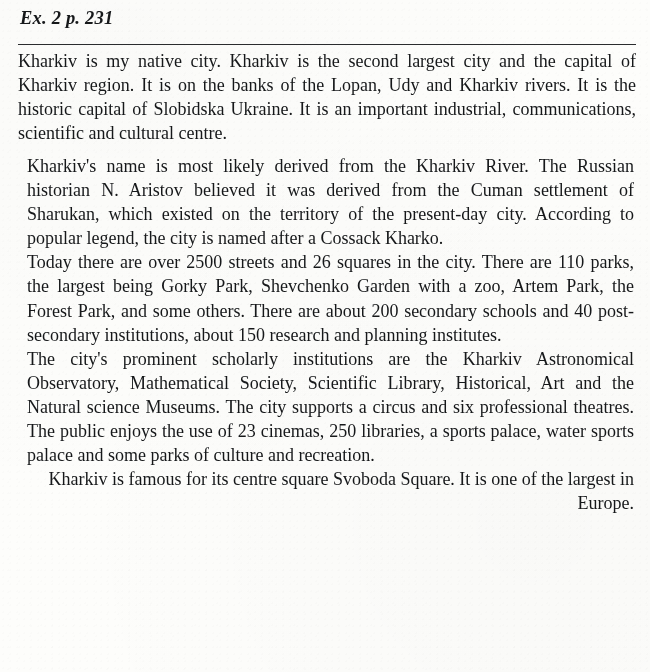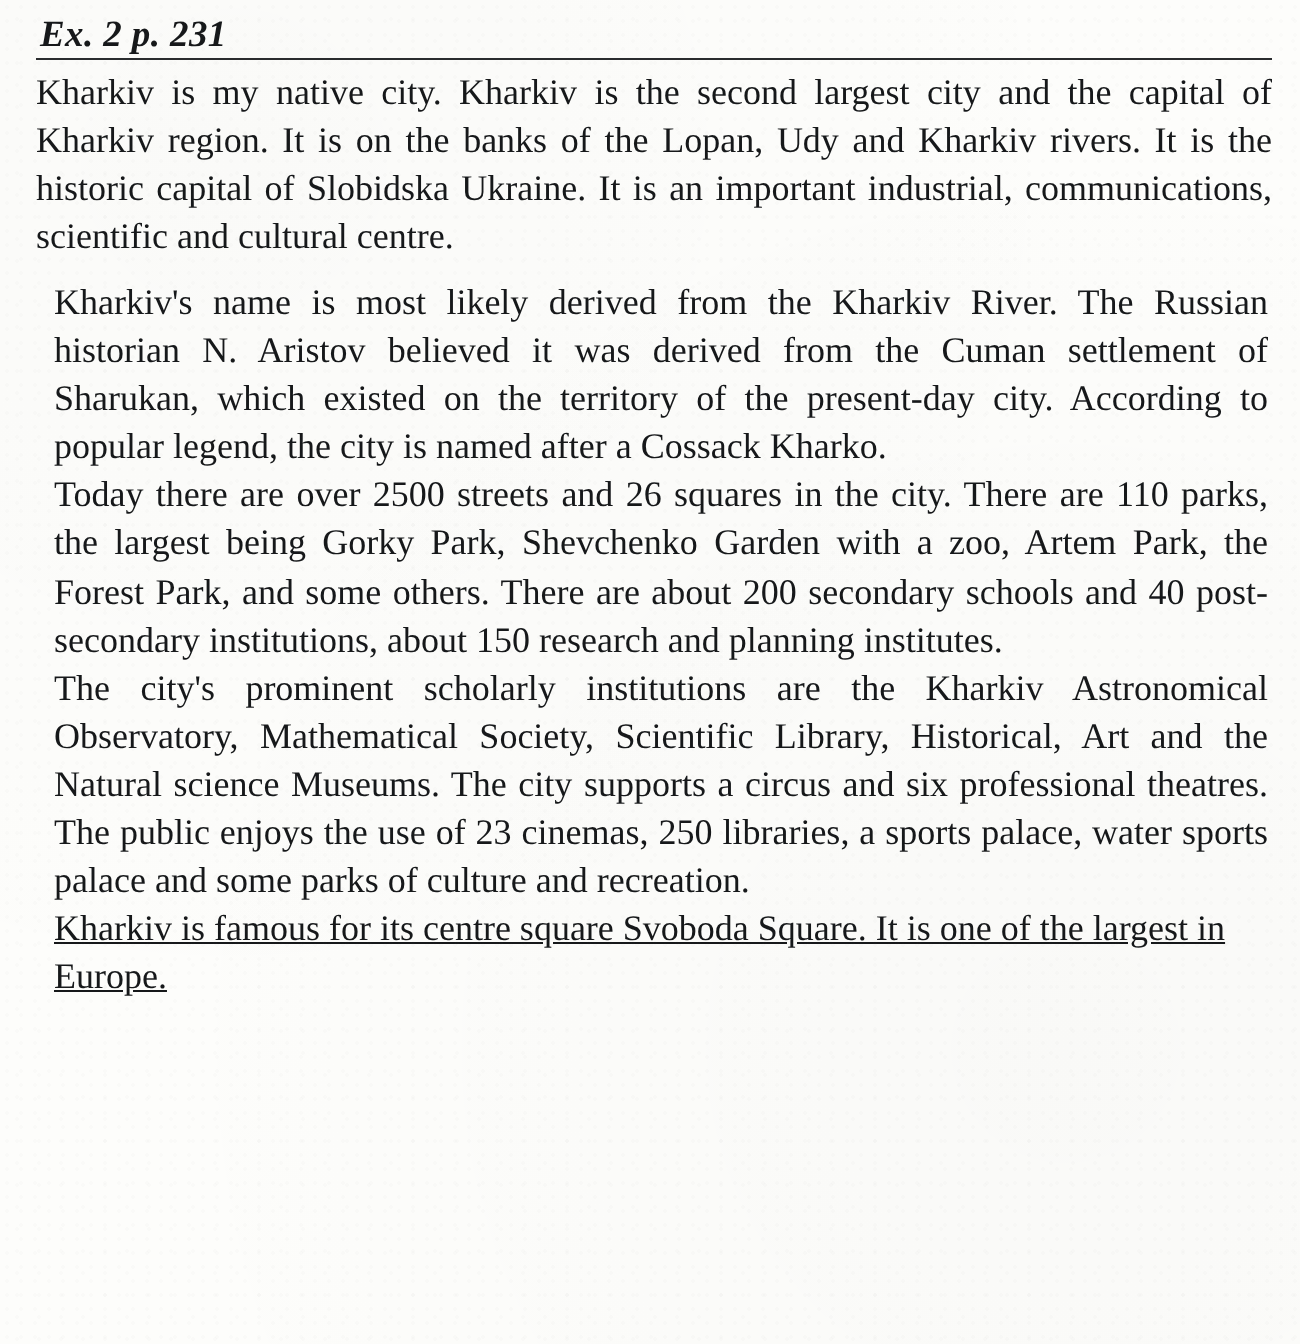--- a/index.html
+++ b/index.html
@@ -23,21 +23,21 @@
     background:
       radial-gradient(circle at 18% 12%, rgba(0,0,0,0.012), rgba(0,0,0,0) 60%),
       radial-gradient(circle at 82% 78%, rgba(0,0,0,0.015), rgba(0,0,0,0) 65%),
       #fdfdfb;
   }
   .exercise-heading {
     font-style: italic;
     font-weight: 700;
     font-size: 18.5px;
     letter-spacing: 0.2px;
-    margin: 0 0 1px 2px;
+    margin: 0 0 16px 2px;
     line-height: 1.1;
   }
   .heading-rule {
     border: 0;
     border-top: 1.4px solid #2a2c2e;
     margin: 1px 0 4px 0;
     width: 100%;
   }
   .para {
     font-size: 18px;
@@ -52,22 +52,21 @@
     margin-top: 0px;
   }
   .block-one {
     margin-bottom: 9px;
   }
   .indented {
     padding-left: 9px;
     padding-right: 2px;
   }
   .lastline-left {
-    text-align: left;
-    text-decoration: underline;
+    text-align: right;
   }
   
   .grain {
     position: absolute;
     inset: 0;
     pointer-events: none;
     background-image:
       radial-gradient(rgba(120,120,120,0.05) 1px, rgba(0,0,0,0) 1px),
       radial-gradient(rgba(120,120,120,0.04) 1px, rgba(0,0,0,0) 1px);
     background-size: 7px 7px, 11px 11px;

